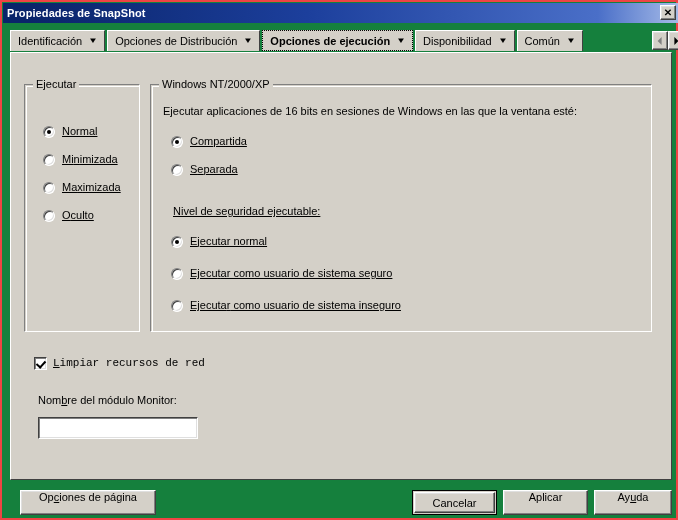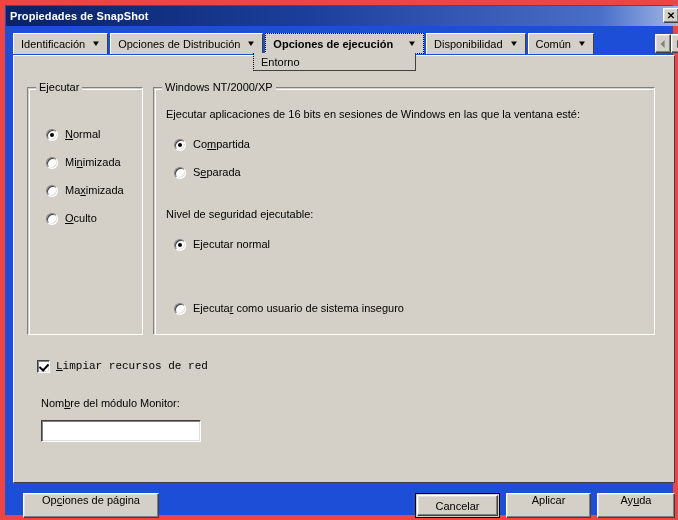--- a/index.html
+++ b/index.html
@@ -16,22 +16,22 @@
     color: #000;
     -webkit-font-smoothing: none;
   }
 
   
   .window {
     position: absolute;
     left: 0; top: 0;
     width: 678px; height: 520px;
     box-sizing: border-box;
-    background: #1d4ed8;
-    border: 5px solid #ef4444;
+    background: #15803d;
+    border: 2px solid #ef4444;
   }
 
   
   .titlebar {
     position: absolute;
     left: 1px; top: 1px;
     width: 676px; height: 20px;
     box-sizing: border-box;
     background: linear-gradient(to right, #0a246a 0%, #0a246a 4%, #1c3f9c 45%, #4a6fc8 88%, #a6bbe8 100%);
     display: flex;
@@ -111,21 +111,20 @@
     transform: scaleX(1.25);
     color: #000;
   }
   .tab.active {
     font-weight: bold;
     background: #d4d0c8;
     border: 1px dotted #000;
     height: 21px;
     z-index: 5;
     padding: 0 7px;
-    gap: 8px;
   }
 
   
   .tab-dropdown {
     position: absolute;
     left: 248px; top: 48px;
     width: 163px; height: 18px;
     box-sizing: border-box;
     background: #d4d0c8;
     border-left: 1px dotted #000;
@@ -216,20 +215,21 @@
   #group-ejecutar { left: 22px; top: 82px; width: 116px; height: 248px; }
   #group-winnt    { left: 148px; top: 82px; width: 502px; height: 248px; }
 
   
   .radio-row {
     position: absolute;
     display: flex;
     align-items: flex-start;
     cursor: default;
     white-space: nowrap;
+    text-decoration: underline;
   }
   .radio {
     width: 12px; height: 12px;
     border-radius: 50%;
     box-sizing: border-box;
     background: #ffffff;
     border: 1px solid #808080;
     border-right-color: #ffffff;
     border-bottom-color: #ffffff;
     box-shadow: inset 1px 1px 0 #404040, inset -1px -1px 0 #dfdfdf;
@@ -258,21 +258,21 @@
   #rb-maximizada { left: 18px; top: 96px; }
   #rb-oculto     { left: 18px; top: 124px; }
 
   
   .group-para {
     position: absolute;
     font-size: 11px;
     white-space: nowrap;
   }
   #p-16bits { left: 12px; top: 20px; }
-  #p-nivel  { left: 12px; top: 120px; }
+  #p-nivel  { left: 22px; top: 120px; text-decoration: underline; }
 
   #rb-compartida { left: 20px; top: 50px; }
   #rb-separada   { left: 20px; top: 78px; }
   #rb-ejnormal   { left: 20px; top: 150px; }
   #rb-ejseguro   { left: 20px; top: 182px; }
   #rb-ejinseguro { left: 20px; top: 214px; }
 
   
   .check-row {
     position: absolute;
@@ -432,23 +432,20 @@
     <div class="tab-scroll">
       <div class="scroll-btn left">
         <span class="arw"></span>
       </div>
       <div class="scroll-btn right">
         <span class="arw"></span>
       </div>
     </div>
   </div>
 
-  <div class="tab-dropdown">
-    <span>Entorno</span>
-  </div>
 
   <div class="tabpage"></div>
 
   <div class="groupbox" id="group-ejecutar">
     <span class="group-title">Ejecutar</span>
 
     <div class="radio-row" id="rb-normal">
       <span class="radio checked"></span>
       <span class="radio-label"><u>N</u>ormal</span>
     </div>
@@ -478,20 +475,24 @@
     <div class="radio-row" id="rb-separada">
       <span class="radio"></span>
       <span class="radio-label">S<u>e</u>parada</span>
     </div>
 
     <span class="group-para" id="p-nivel">Nivel de seguridad ejecutable:</span>
 
     <div class="radio-row" id="rb-ejnormal">
       <span class="radio checked"></span>
       <span class="radio-label">E<u>j</u>ecutar normal</span>
+    </div>
+    <div class="radio-row" id="rb-ejseguro">
+      <span class="radio"></span>
+      <span class="radio-label">Ejecu<u>t</u>ar como usuario de sistema seguro</span>
     </div>
     <div class="radio-row" id="rb-ejinseguro">
       <span class="radio"></span>
       <span class="radio-label">Ejecuta<u>r</u> como usuario de sistema inseguro</span>
     </div>
   </div>
 
   <div class="check-row">
     <span class="checkbox checked"></span>
     <span class="check-label"><u>L</u>impiar recursos de red</span>

